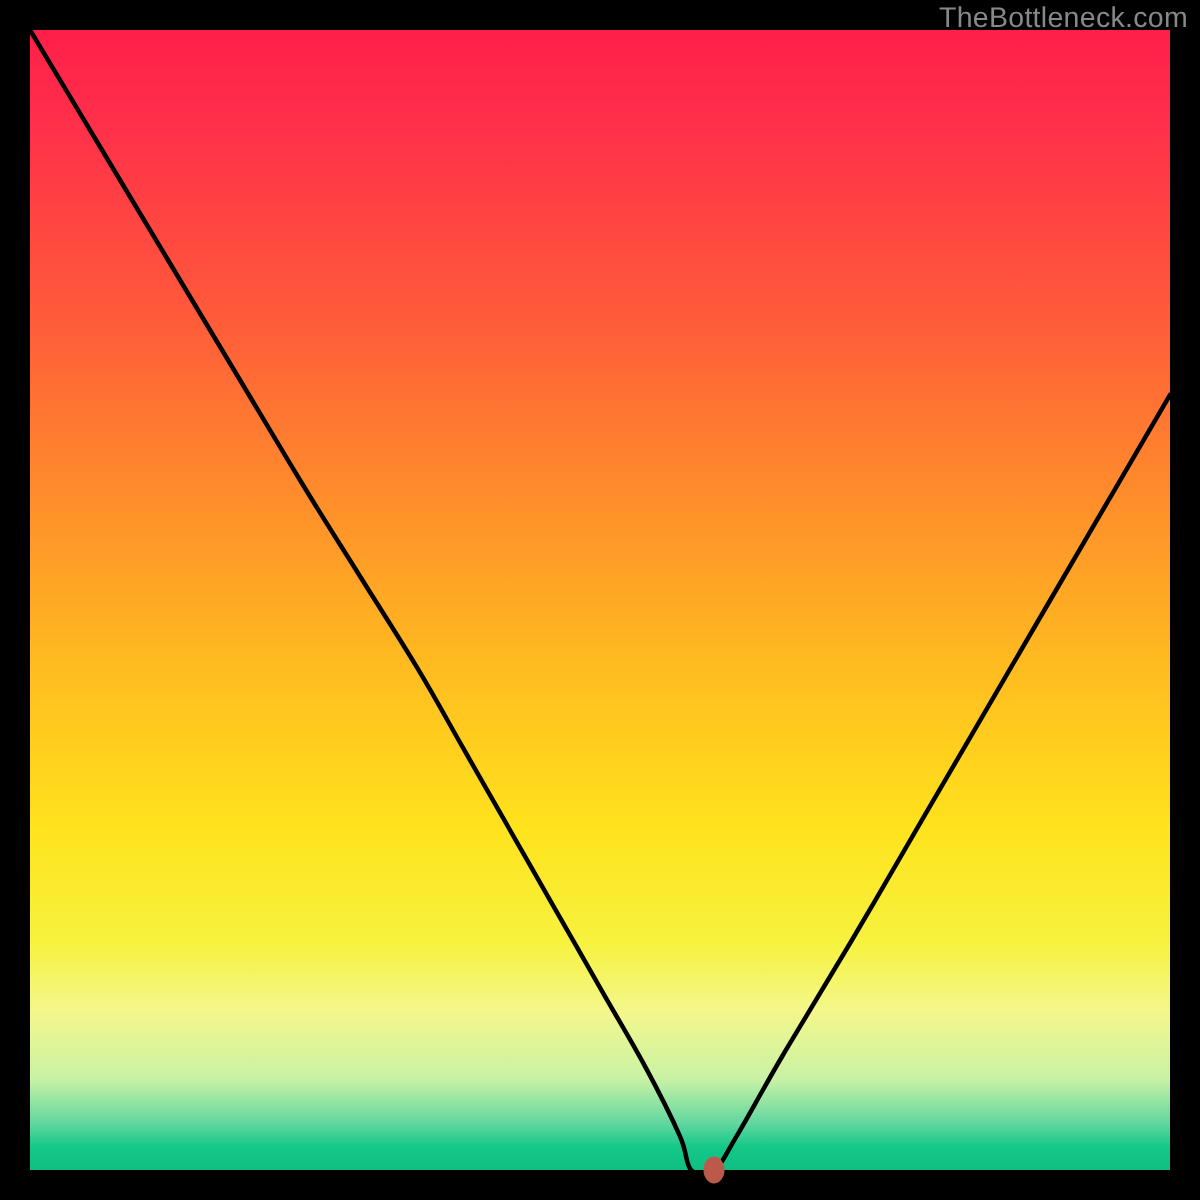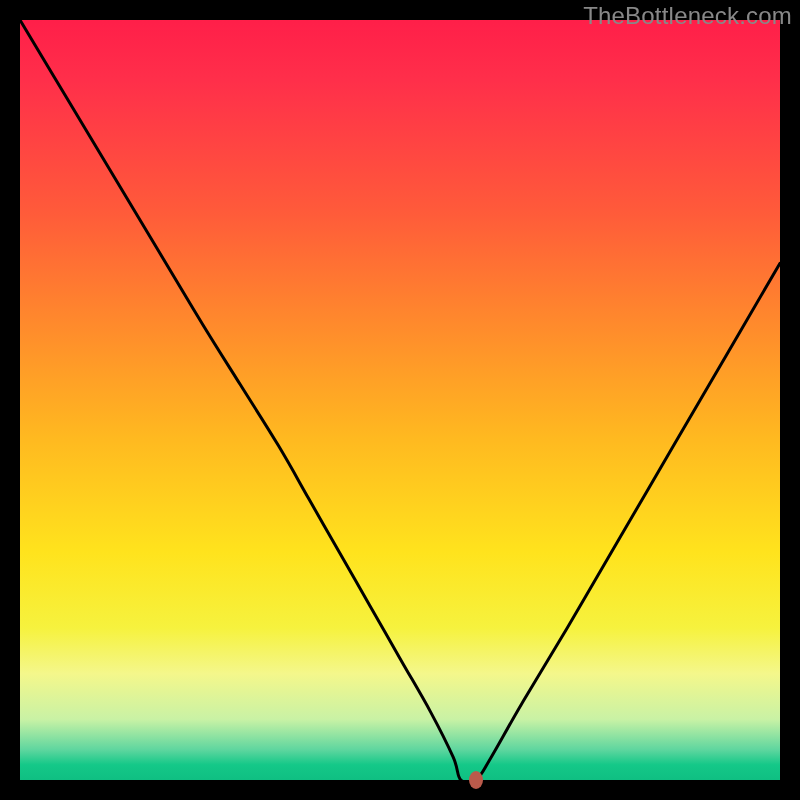--- a/index.html
+++ b/index.html
@@ -39,21 +39,21 @@
       #5fd69f 96%,
       #14c888 98%,
       #0fbf82 100%
     );
   }
   .watermark {
     position: absolute;
     top: 2px;
     right: 8px;
     color: #888;
-    font-size: 24px;
+    font-size: 19px;
     letter-spacing: 0.2px;
     user-select: none;
   }
   svg.curve {
     position: absolute;
     left: 0;
     top: 0;
     width: 760px;
     height: 760px;
     overflow: visible;

